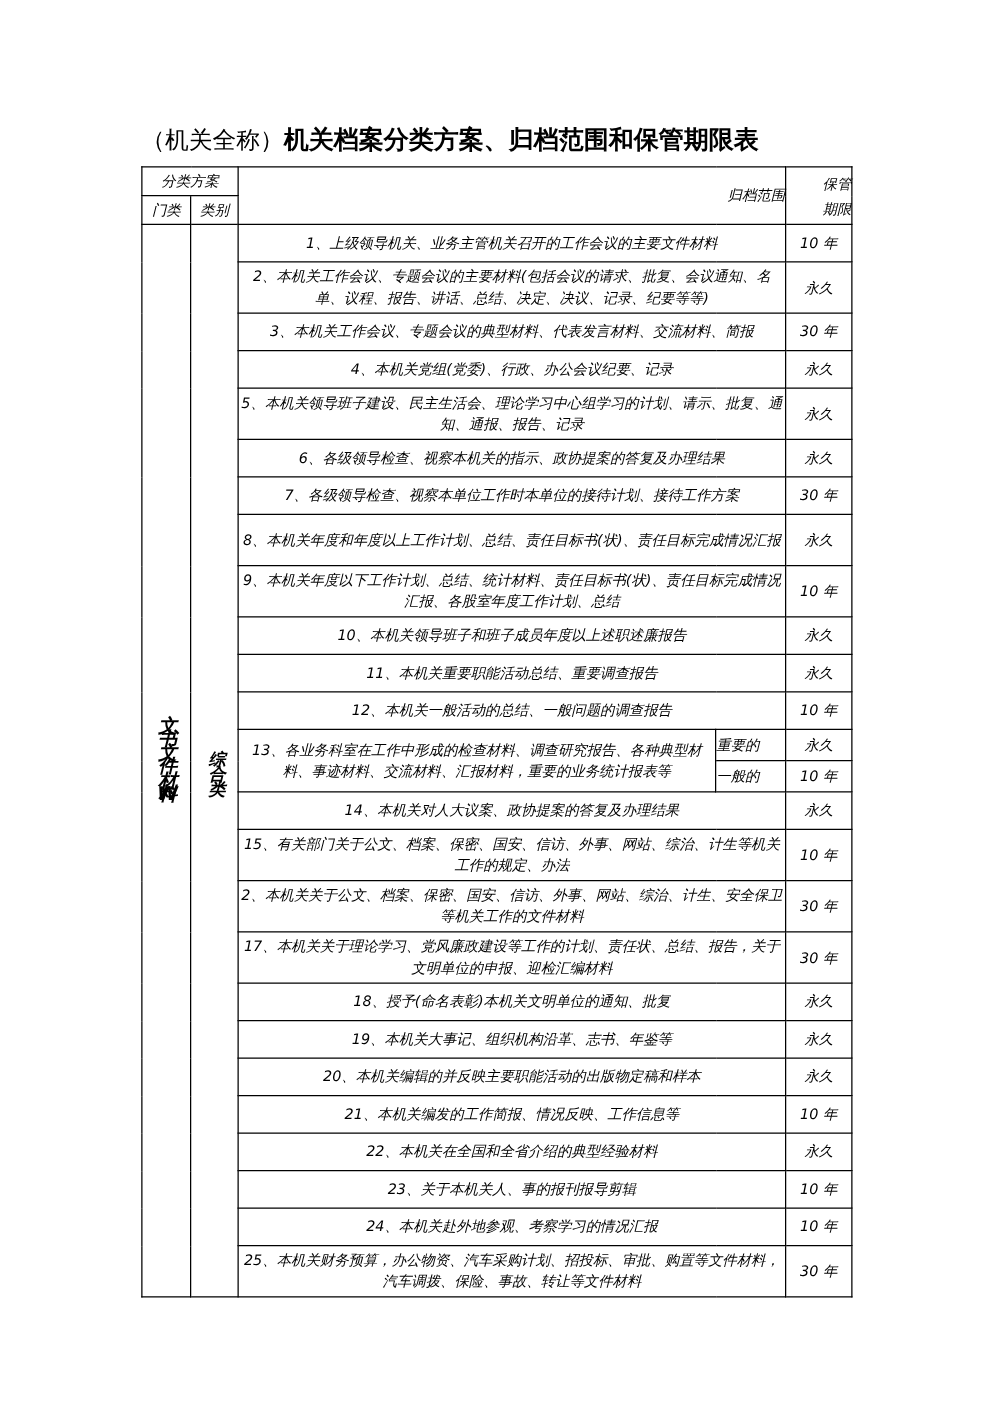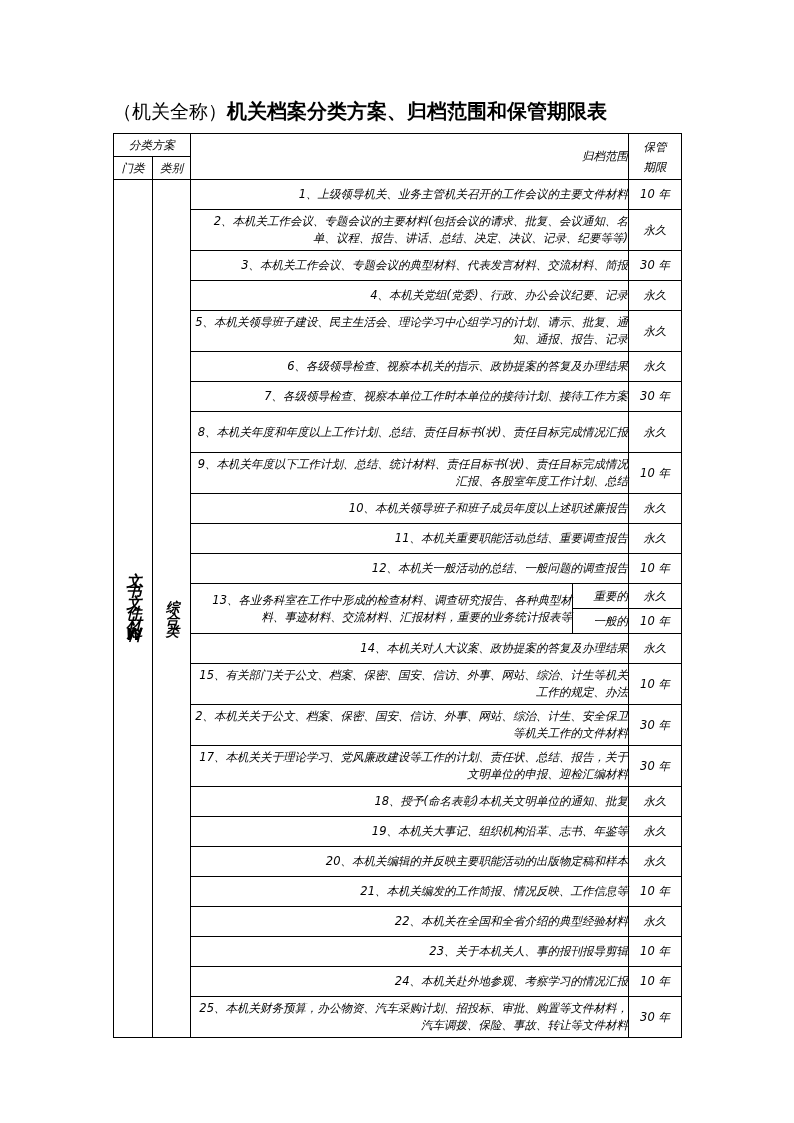--- a/index.html
+++ b/index.html
@@ -76,21 +76,21 @@
     font-size: 12.5px;
     height: 22px;
     line-height: 22px;
   }
   .hdr-scope {
     text-align: right;
     font-size: 13px;
     height: 44px;
   }
   .hdr-term {
-    text-align: center;
+    text-align: right;
     font-size: 12.5px;
     height: 44px;
     line-height: 20px;
   }
   .hdr-term span { display: block; }
 
   .vert-cell {
     text-align: center;
     vertical-align: middle;
     font-size: 16px;
@@ -104,31 +104,31 @@
     line-height: 39px;
     display: inline-block;
     font-weight: 700;
     font-size: 15px;
   }
   .vert-inner.smaller {
     font-size: 13.5px;
     letter-spacing: 12px;
   }
   .scope-cell {
-    text-align: right;
+    text-align: center;
     padding: 4px 6px 4px 8px;
     line-height: 17px;
     font-size: 11.6px;
   }
   .term-cell {
     text-align: center;
     font-size: 11.6px;
   }
   .sub-cell {
-    text-align: right;
+    text-align: left;
     font-size: 11.6px;
   }
   .r1 { height: 30px; }
   .r2 { height: 41px; }
   .r13 { height: 25px; }
 </style>
 </head>
 <body>
 
 <div class="page">

